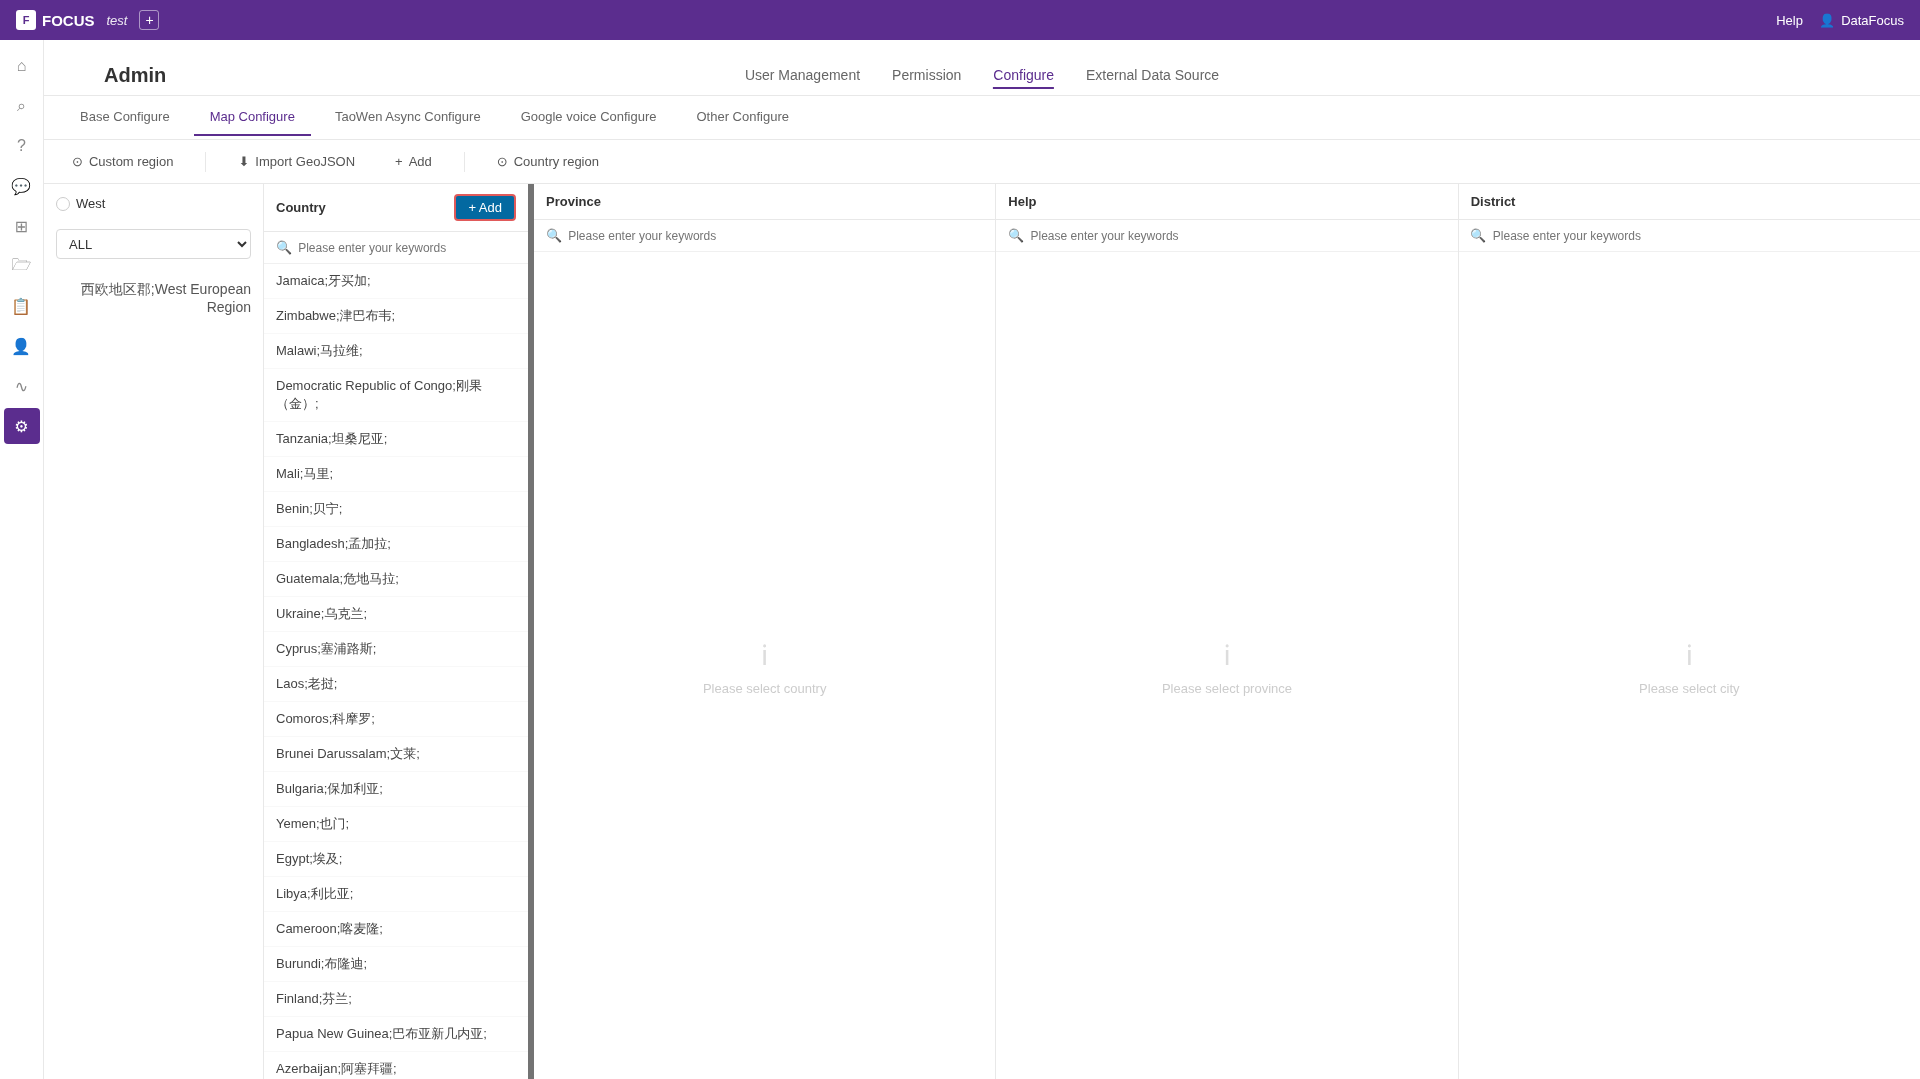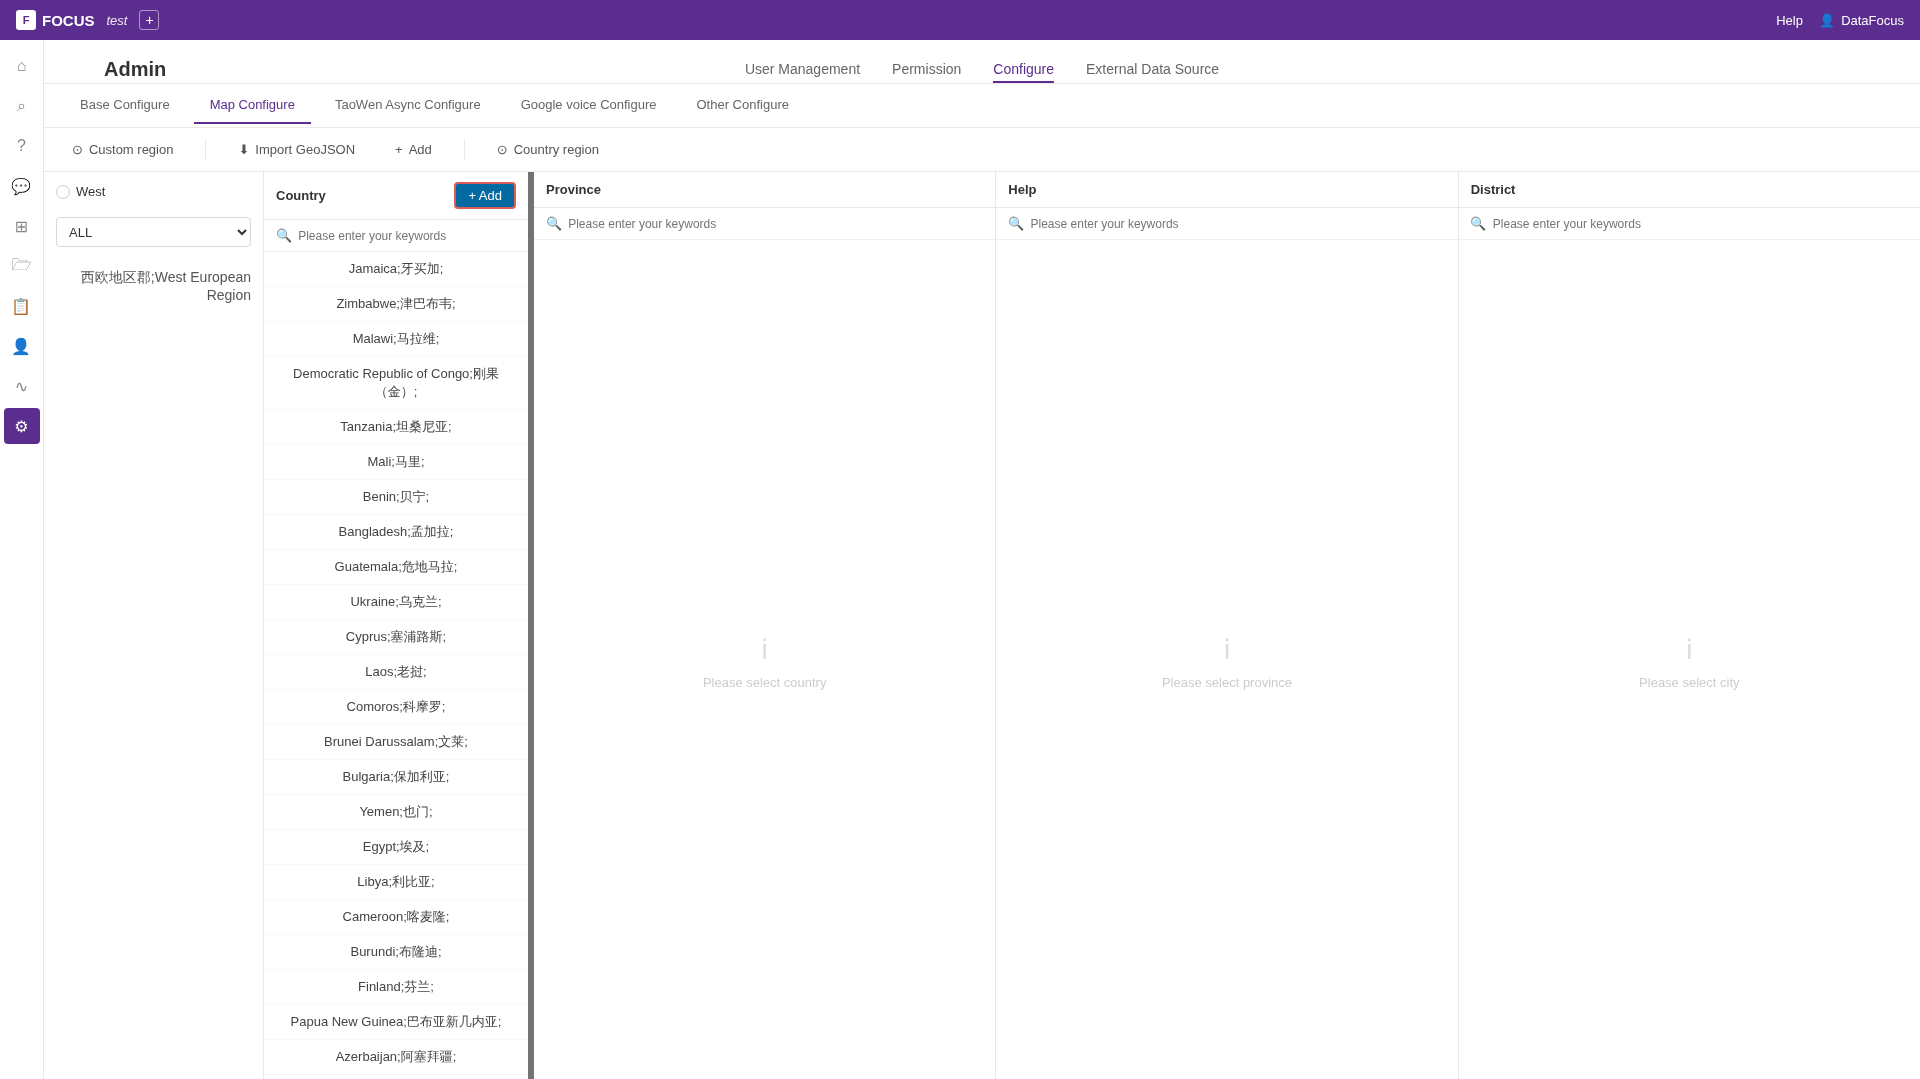--- a/index.html
+++ b/index.html
@@ -56,34 +56,34 @@
     .region-item { font-size: 14px; color: #555; padding: 4px 0; cursor: pointer; text-align: right; }
 
     
     .country-panel { width: 270px; border-right: 6px solid #737373; background: white; display: flex; flex-direction: column; }
     .panel-header { padding: 10px 12px; border-bottom: 1px solid #e8e8e8; display: flex; align-items: center; justify-content: space-between; }
     .panel-title { font-size: 13px; font-weight: 600; color: #333; }
     .add-btn { background: #0369a1; color: white; border: 2px solid #e05a5a; border-radius: 4px; padding: 4px 12px; font-size: 13px; cursor: pointer; display: flex; align-items: center; gap: 4px; }
     .search-box { padding: 8px 12px; border-bottom: 1px solid #f0f0f0; display: flex; align-items: center; gap: 6px; }
     .search-input { width: 100%; border: none; outline: none; font-size: 12px; color: #999; background: transparent; }
     .search-icon-char { color: #bbb; font-size: 13px; }
-    .country-list { flex: 1; overflow-y: auto; text-align: center; }
+    .country-list { flex: 1; overflow-y: auto; }
     .country-item { padding: 8px 12px; font-size: 13px; color: #444; cursor: pointer; border-bottom: 1px solid #f8f8f8; }
 
     
     .data-panel { flex: 1; border-right: 1px solid #e8e8e8; background: white; display: flex; flex-direction: column; min-width: 0; }
     .data-panel:last-child { border-right: none; }
     .panel-empty { flex: 1; display: flex; flex-direction: column; align-items: center; justify-content: center; gap: 8px; color: #ccc; font-size: 13px; }
     .empty-icon { font-size: 28px; color: #ddd; }
 
     
     .country-list::-webkit-scrollbar { width: 4px; }
     .country-list::-webkit-scrollbar-thumb { background: #ddd; border-radius: 2px; }
 
-    .second-nav-full { display: flex; width: 100%; align-items: center; height: 44px; background: white; border-bottom: 1px solid #e8e8e8; padding: 16px 20px 0 20px; position: relative; }
+    .second-nav-full { display: flex; width: 100%; align-items: center; height: 56px; background: white; border-bottom: 1px solid #e8e8e8; padding: 16px 20px 0 20px; position: relative; }
     .page-title { font-size: 20px; font-weight: 600; color: #333; position: absolute; left: 60px; }
     .center-nav { position: absolute; left: 50%; transform: translateX(-50%); display: flex; gap: 32px; }
   </style>
 </head>
 <body>
 
 <div class="top-nav">
   <div class="top-nav-left">
     <div class="top-nav-logo">
       <div class="logo-box">

